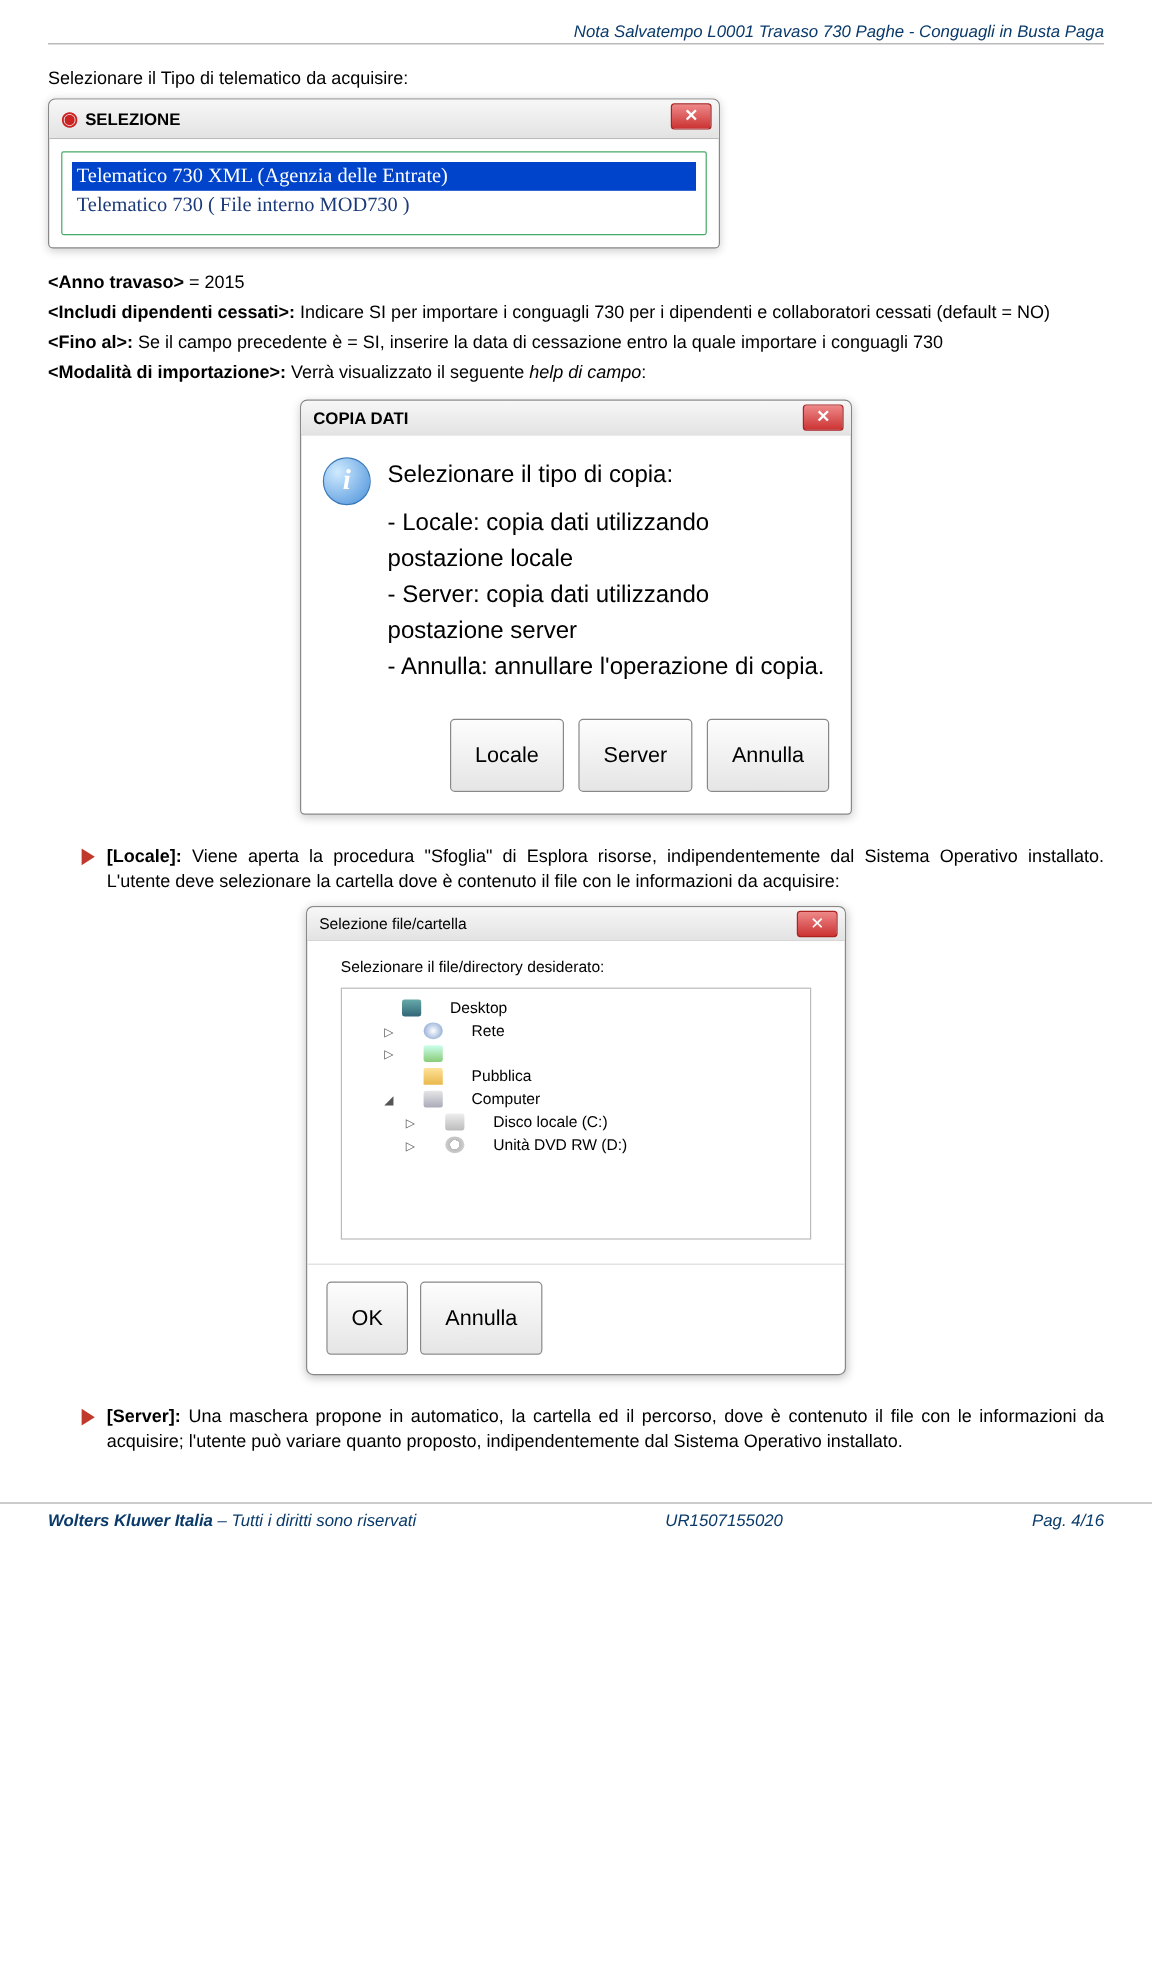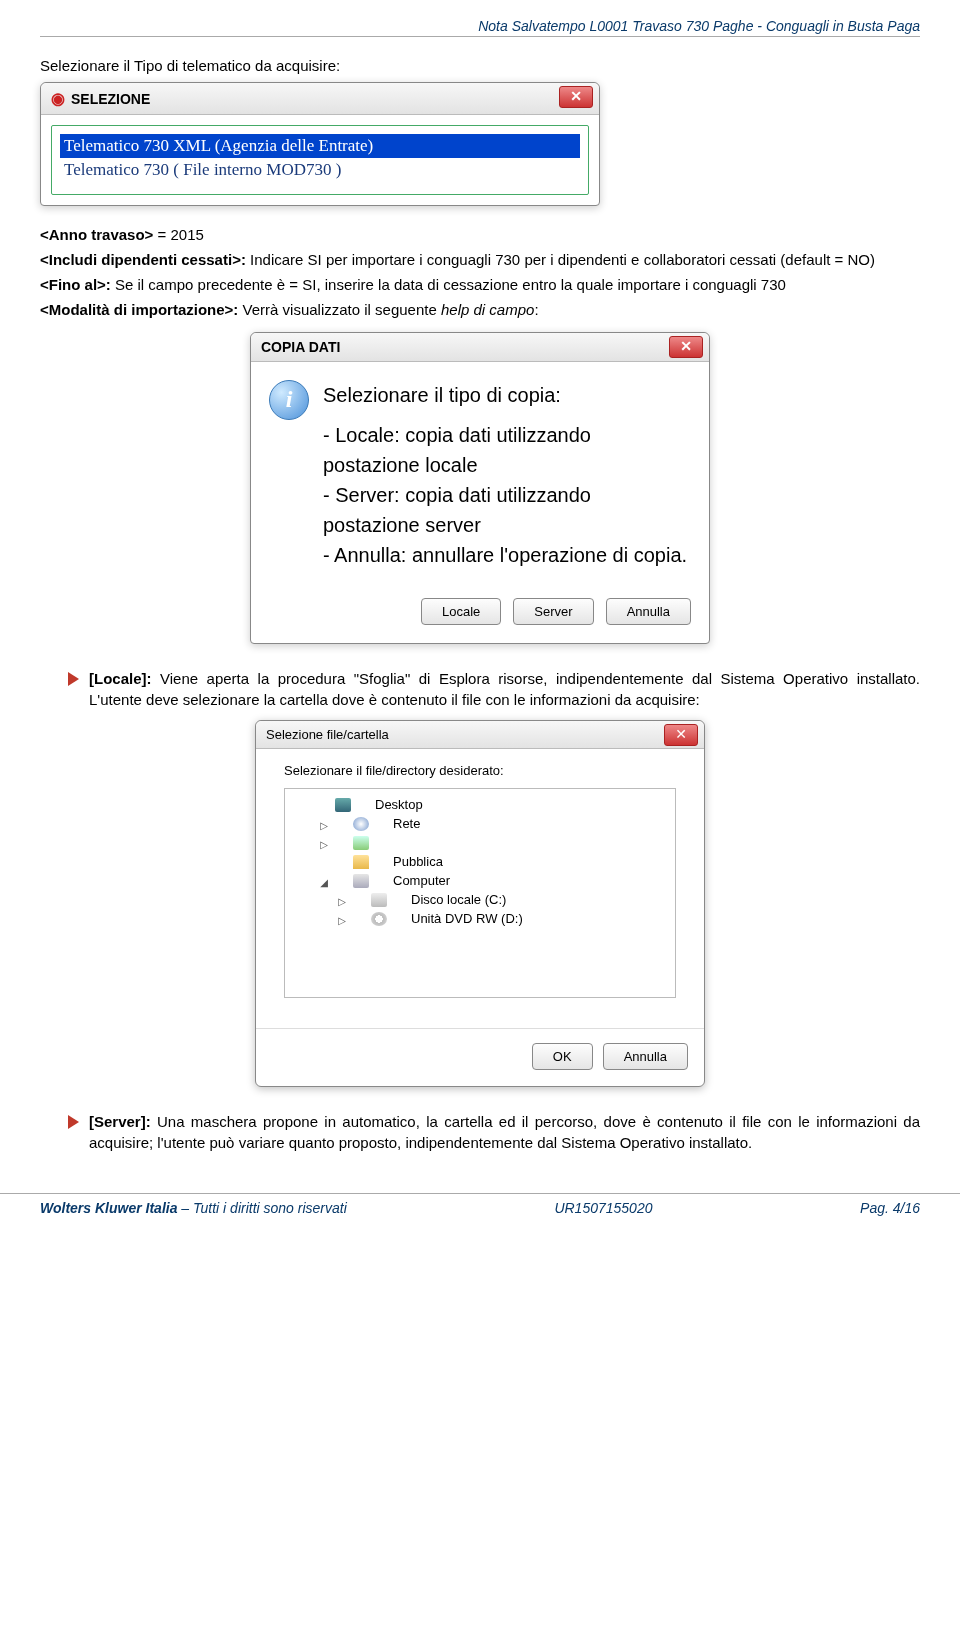--- a/index.html
+++ b/index.html
@@ -13,21 +13,21 @@
 .dialog-title .glow { color:#c22; font-size:16px; margin-right:6px; }
 .dialog-close { position: absolute; right: 6px; top: 3px; width: 34px; height: 22px; background: linear-gradient(#e88,#c33); border:1px solid #a22; border-radius:3px; color:#fff; font-size:14px; line-height:18px; text-align:center; font-family:Arial; }
 .selezione-body { border: 1px solid #4a6; margin: 10px; padding: 8px 8px 12px; font-family: 'Comic Sans MS', cursive; font-size: 17px; color: #1a3a7a; background: #fff; border-radius: 2px; }
 .selezione-body .row { padding:2px 4px; }
 .selezione-body .row.sel { background:#0044cc; color:#fff; }
 .copia-dialog { width:460px; margin:12px auto 24px; }
 .copia-body { display:flex; gap:14px; padding:18px; font-size:20px; line-height:1.5; }
 .info-icon { width:40px; height:40px; border-radius:50%; background: radial-gradient(circle at 30% 30%, #cfeaff, #4a90d9); border:1px solid #3a7ab8; flex:none; position:relative; }
 .info-icon::after { content:"i"; position:absolute; top:50%; left:50%; transform:translate(-50%,-52%); font-family:Georgia,serif; font-style:italic; font-weight:bold; font-size:24px; color:#fff; }
 .copia-buttons { display:flex; gap:12px; justify-content:flex-end; padding:10px 18px 18px; }
-.btn { border:1px solid #888; background:linear-gradient(#fdfdfd,#e5e5e5); border-radius:4px; padding:5px 20px; font-size:13px; cursor:pointer; }
+.btn { border:1px solid #888; background:linear-gradient(#fdfdfd,#e5e5e5); border-radius:4px; padding:19px 20px; font-size:18px; cursor:pointer; }
 .bullet-item { display:flex; gap:10px; margin:8px 0 6px 28px; }
 .bullet-arrow { flex:none; width:0; height:0; border-left:11px solid #c0392b; border-top:7px solid transparent; border-bottom:7px solid transparent; margin-top:4px; }
 .bullet-text { flex:1; text-align:justify; line-height:1.4; }
 .bullet-text .lead { font-weight:bold; }
 .file-dialog { width:450px; border:1px solid #888; border-radius:6px; margin:10px auto 24px; box-shadow:0 2px 8px rgba(0,0,0,0.25); background:#fff; }
 .file-title { background:linear-gradient(#f7f7f7,#e3e3e3); border-bottom:1px solid #bbb; padding:6px 10px; font-size:13px; position:relative; border-radius:6px 6px 0 0; }
 .file-body { padding:14px 28px 6px; }
 .file-body .label { font-size:13px; margin-bottom:10px; }
 .tree { border:1px solid #bbb; background:#fff; height:210px; overflow:auto; font-size:13px; padding:6px; }
 .tree-row { padding:2px 2px 2px 10px; display:flex; align-items:flex-end; gap:24px; }
@@ -35,21 +35,21 @@
 .tree-row.indent2 { padding-left:46px; }
 .tree-exp { width:10px; text-align:center; color:#555; font-size:10px; }
 .tree-icon { width:16px; height:14px; display:inline-block; }
 .ico-desktop { background:linear-gradient(#6aa,#367); border-radius:2px; }
 .ico-rete { background:radial-gradient(circle,#fff,#79c); border-radius:50%; }
 .ico-recycle { background:linear-gradient(#cfe,#8c7); border-radius:2px; }
 .ico-folder { background:linear-gradient(#ffe29a,#e8b84a); border-radius:2px 2px 0 0; }
 .ico-computer { background:linear-gradient(#e6e6e6,#aab); border-radius:2px; }
 .ico-disk { background:linear-gradient(#eee,#bbb); border-radius:2px; position:relative; }
 .ico-dvd { background:radial-gradient(circle,#fff 35%,#bbb 36%,#ddd); border-radius:50%; }
-.file-buttons { display:flex; gap:10px; justify-content:flex-end; padding:14px 16px 16px; border-top:1px solid #ddd; margin-top:24px; }
+.file-buttons { display:flex; gap:10px; padding:14px 16px 16px; border-top:1px solid #ddd; margin-top:14px; }
 .footer { border-top:1px solid #aaa; margin-top:40px; padding:6px 40px 20px; display:flex; justify-content:space-between; font-style:italic; font-size:14px; color:#0a3a6a; }
 .footer .company { font-weight:bold; }
 </style>
 </head>
 <body>
 
 <div class="page">
   <div class="header-line">Nota Salvatempo  L0001 Travaso 730 Paghe - Conguagli in Busta Paga</div>
 
   <div class="body-text">

